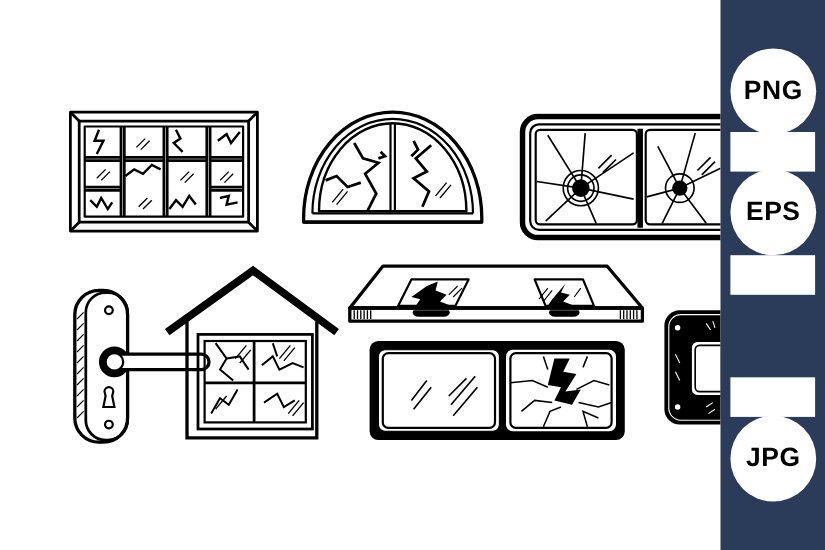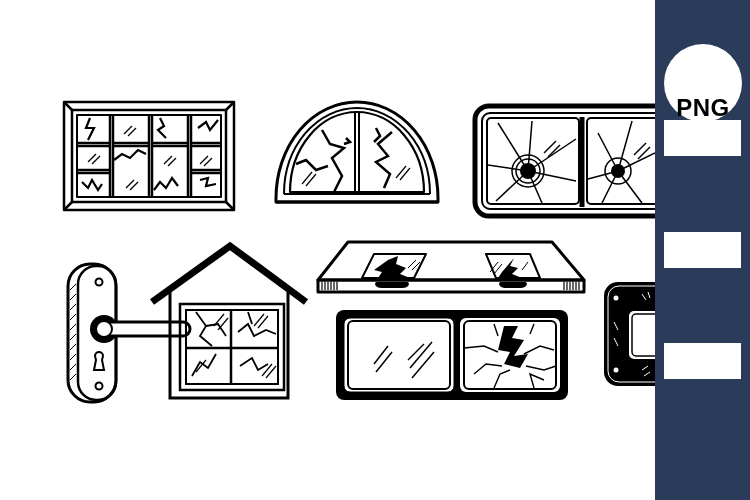--- a/index.html
+++ b/index.html
@@ -6,21 +6,21 @@
     html, body { width: 750px; height: 500px; overflow: hidden; background: #ffffff; }
     body { position: relative; font-family: "Liberation Sans", sans-serif; }
     .canvas { position: absolute; left: 0; top: 0; width: 750px; height: 500px; background: #ffffff; }
     .illus { position: absolute; }
     .sidebar {
       position: absolute; left: 655px; top: 0; width: 95px; height: 500px;
       background: #2b3b5a;
     }
     .fmt-circle {
       position: absolute; left: 9px; width: 78px; height: 78px; border-radius: 50%;
-      background: #ffffff; display: flex; align-items: flex-end; justify-content: center;
+      background: #ffffff; display: flex; align-items: center; justify-content: center;
       font-family: "Liberation Sans", sans-serif; font-weight: bold; font-size: 24px;
       color: #000000; letter-spacing: 0.5px;
     }
     .fmt-bar {
       position: absolute; left: 9px; width: 77px; height: 36px; background: #ffffff;
     }
   </style>
 </head>
 <body>
 
@@ -268,15 +268,21 @@
     </g>
   </svg>
 
 </div>
 
 <div class="sidebar">
   <div class="fmt-circle" style="top:44px">
     <span>PNG</span>
   </div>
   <div class="fmt-bar" style="top:120px"></div>
+  <div class="fmt-circle" style="top:154px">
+    <span>EPS</span>
+  </div>
   <div class="fmt-bar" style="top:232px"></div>
   <div class="fmt-bar" style="top:343px"></div>
+  <div class="fmt-circle" style="top:378px">
+    <span>JPG</span>
+  </div>
 </div>
 
 </body></html>

